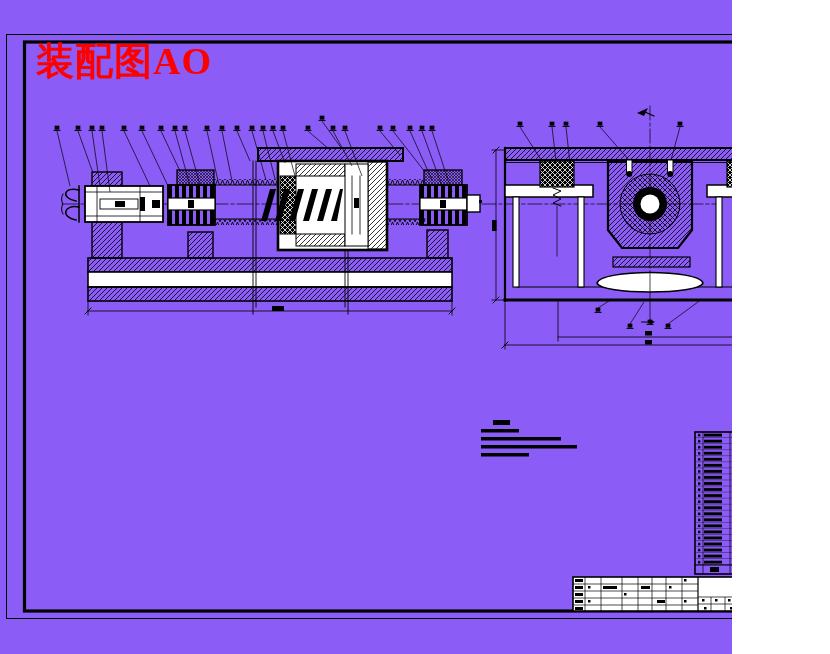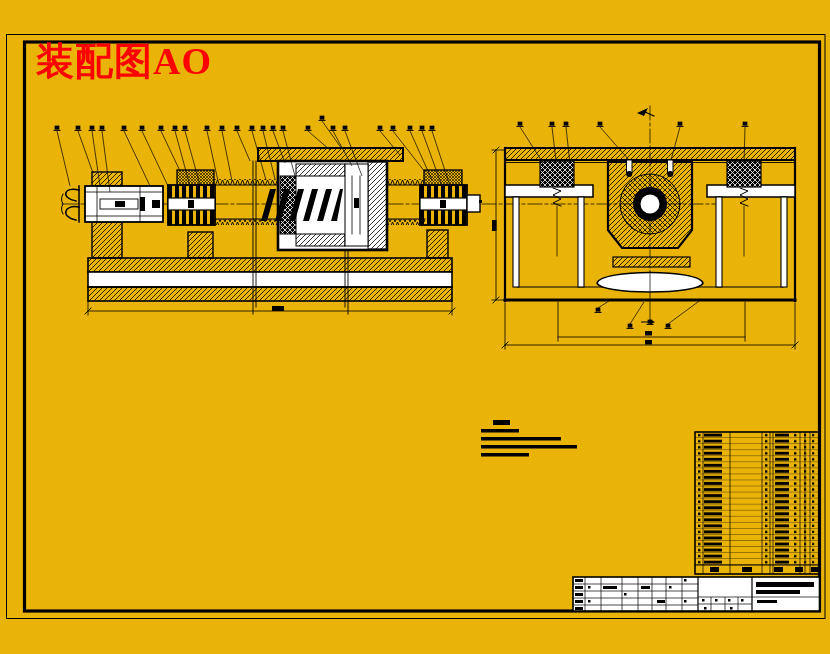--- a/index.html
+++ b/index.html
@@ -1,16 +1,16 @@
 <!DOCTYPE html>
 <html><head>
 <meta charset="utf-8">
 <style>
   html,body{margin:0;padding:0;background:#ffffff;}
-  .sheet{position:relative;width:830px;height:654px;background:#eab308;overflow:hidden;}
+  .sheet{position:relative;width:732px;height:654px;background:#8b5cf6;overflow:hidden;}
   svg{display:block;}
   .t{font-family:"Liberation Serif","DejaVu Serif",serif;font-weight:bold;letter-spacing:1px;}
 </style>
 </head>
 <body>
 
 <div class="sheet">
 <svg width="830" height="654" viewBox="0 0 830 654" xmlns="http://www.w3.org/2000/svg">
   <defs>
 

